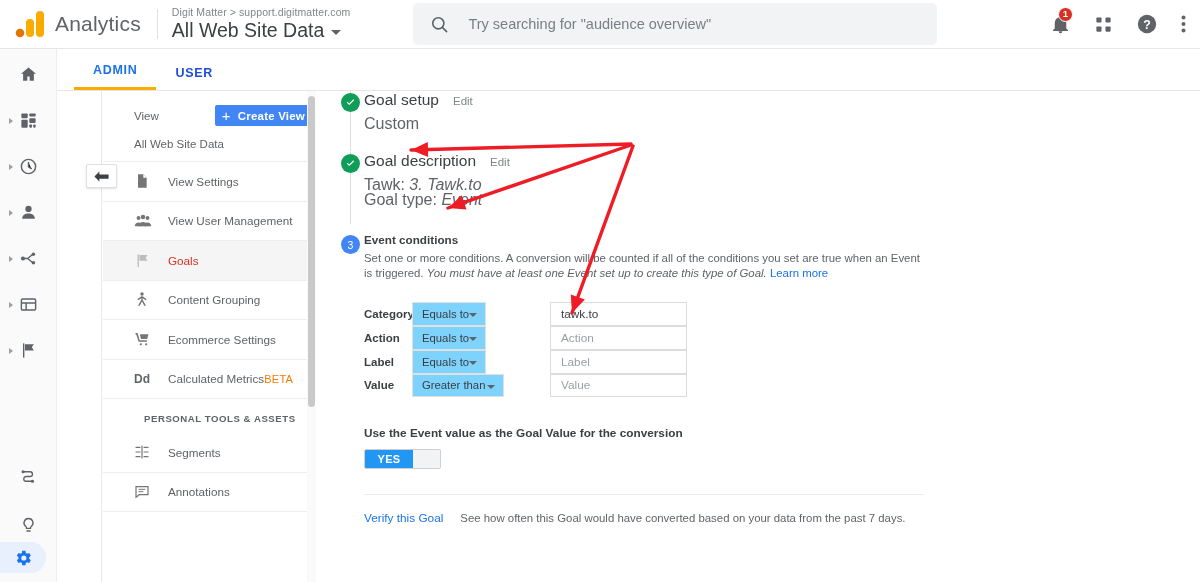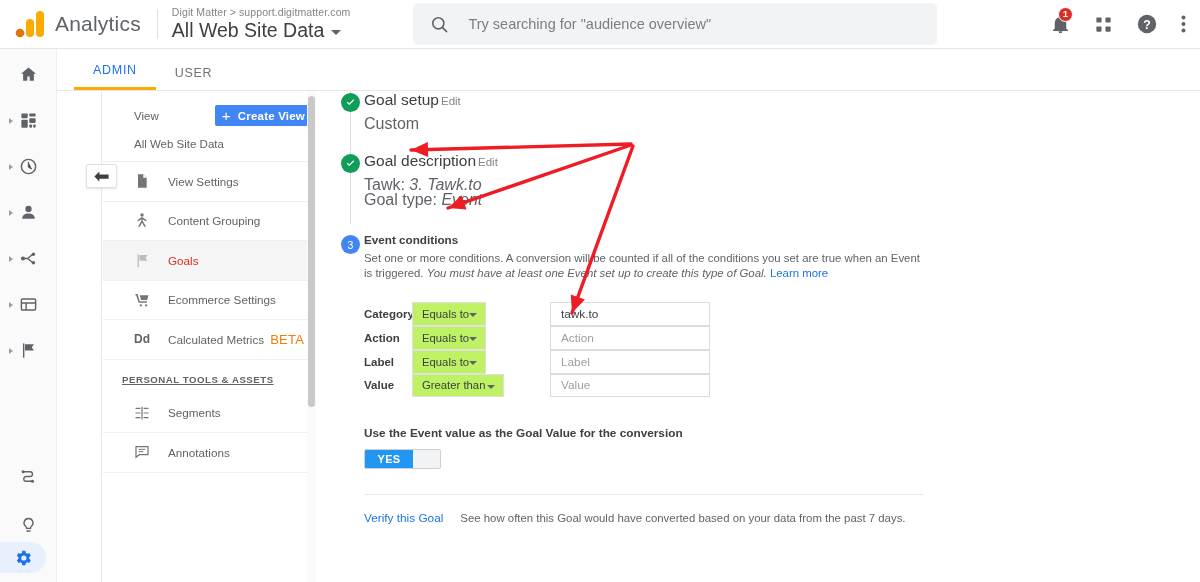--- a/index.html
+++ b/index.html
@@ -68,25 +68,25 @@
   }
   #rail-bottom { position:absolute; bottom:0; left:0; width:57px; }
   #rail-admin {
     background:#e8f0fe; border-radius:0 16px 16px 0;
     width:46px; margin:0 0 9px 0; height:31px;
   }
 
   
   #tabs {
     position:absolute; top:49px; left:57px; width:1143px; height:42px;
-    background:#fff; border-bottom:1px solid #e6e6e6; display:flex; align-items:flex-end;
+    background:#fff; border-bottom:1px solid #e6e6e6; display:flex; align-items:flex-end;font-weight:bold;
   }
   .tab {
     font-size:12.5px; letter-spacing:.7px; padding:0 19px 10px 19px;
-    cursor:pointer; color:#737373;
+    cursor:pointer; color:#1d4ed8;
   }
   .tab.active { color:#1a73e8; border-bottom:3px solid #f9ab00; }
   #tab-admin { margin-left:17px; }
 
   
   #nav-panel {
     position:absolute; top:91px; left:103px; width:213px; height:491px;
     background:#fff; overflow:hidden;
   }
   #view-header { padding:14px 0 0 31px; display:flex; align-items:center;justify-content:space-between; }
@@ -102,24 +102,24 @@
     border-bottom:1px solid #eceff1; margin-right:5px;
   }
   .nav-item {
     display:flex; align-items:center; height:39.5px; padding-left:31px;
     border-bottom:1px solid #eceff1; font-size:11.7px; color:#5f6368;
     cursor:pointer; margin-right:5px;
   }
   .nav-item.active { background:#f5f5f5; color:#d93025; }
   .nav-icon { width:21px; margin-right:13px; line-height:0; color:#757575; }
   .nav-item.active .nav-icon { color:#bdbdbd; }
-  .beta-badge { color:#f57c00; font-size:13px; margin-left:6px; letter-spacing:.3px; }
+  .beta-badge { color:#f57c00; font-size:11px; margin-left:0; letter-spacing:.3px; }
   #section-head {
     font-size:9.6px; color:#5f6368; font-weight:bold; letter-spacing:.55px;
-    padding:14px 0 9px 19px; margin-right:5px;text-decoration:underline;
+    padding:14px 0 9px 41px; margin-right:5px;
   }
   #dd-glyph { font-weight:bold; color:#5f6368; font-size:12px; }
 
   
   #collapse-btn {
     position:absolute; top:164px; left:86px; width:31px; height:24px;
     background:#fff; border:1px solid #e0e0e0; border-radius:2px;
     display:flex; align-items:center; justify-content:center;
     box-shadow:0 1px 2px rgba(0,0,0,.12); cursor:pointer; z-index:4;
   }
@@ -142,21 +142,21 @@
     display:flex; align-items:center; justify-content:center;
     color:#fff; font-size:10.5px; z-index:2;
   }
   .bullet-done { background:#0f9d58; }
   .bullet-active { background:#4285f4; }
   .step-line {
     position:absolute; left:20px; top:0; width:1px; background:#dadce0; z-index:1;
   }
   .step-title-row { display:flex; align-items:baseline; }
   .step-title { font-size:15.5px; color:#3c4043; }
-  .edit-link { font-size:11.5px; color:#80868b; margin-left:2px; cursor:pointer; }
+  .edit-link { font-size:11.5px; color:#80868b; margin-left:14px; cursor:pointer; }
   .step-sub { font-size:16px; color:#5f6368; margin-top:7px; line-height:15px; }
   .ital { font-style:italic; }
 
   #goal-setup { top:0; }
   #goal-desc { margin-top:21px; }
   #goal-details { margin-top:22px; }
 
   #event-cond-head {
     font-size:11.7px; font-weight:bold; color:#3c4043; margin-top:26px;
   }
@@ -166,32 +166,32 @@
   .link { color:#1a73e8; cursor:pointer; }
 
   
   #cond-table { margin-top:22px; }
   .cond-row { display:flex; align-items:stretch; height:23.8px; }
   .cond-label {
     width:45px; font-size:11.5px; font-weight:bold; color:#3c4043;
     display:flex; align-items:center;
   }
   .cond-select {
-    width:74px; background:#bef264; border:1px solid #e0e0e0; margin-left:3px;
+    width:74px; background:#7dd3fc; border:1px solid #e0e0e0; margin-left:3px;
     font-size:11.3px; color:#3c4043; display:flex; align-items:center;
     padding-left:9px; cursor:pointer; position:relative;
   }
   .cond-select.wide { width:92px; }
   .sel-caret {
     position:absolute; right:8px; top:10px; width:0;height:0;
     border-left:4px solid transparent; border-right:4px solid transparent;
     border-top:4px solid #5f6368;
   }
   .cond-input {
-    width:160px; margin-left:64px; background:#fff; border:1px solid #dcdcdc;
+    width:137px; margin-left:64px; background:#fff; border:1px solid #dcdcdc;
     font-size:11.8px; color:#3c4043; padding-left:10px;
     font-family:"Liberation Sans", sans-serif; outline:none;
   }
   .cond-input.shift { margin-left:46px; }
   .cond-input::placeholder { color:#9aa0a6; }
 
   
   #toggle-head {
     margin-top:29px; font-size:11.8px; font-weight:bold; color:#3c4043;
   }
@@ -393,39 +393,53 @@
   <div class="nav-item">
     <span class="nav-icon">
       <svg width="16" height="16" viewBox="0 0 24 24">
           <path fill="currentColor" d="M6 2h8l5 5v15H6z"></path>
           <path fill="#fff" d="M14 2v5h5z"></path>
         </svg>
     </span>
     <span>View Settings</span>
   </div>
 
+  <div class="nav-item">
+    <span class="nav-icon">
+      <svg width="18" height="16" viewBox="0 0 24 20">
+        <g fill="currentColor">
+            <circle cx="6" cy="6" r="2.6"></circle>
+            <circle cx="12" cy="4.6" r="3"></circle>
+            <circle cx="18" cy="6" r="2.6"></circle>
+        <path d="M1 17c0-3.2 2.4-5 5-5s5 1.8 5 5zM13 17c0-3.2 2.4-5 5-5s5 1.8 5 5z"></path>
+        <path d="M6 17c0-3.6 2.8-5.6 6-5.6s6 2 6 5.6z"></path>
+          </g>
+      </svg>
+    </span>
+    <span>View User Management</span>
+  </div>
+
+  <div class="nav-item active">
+    <span class="nav-icon">
+      <svg width="17" height="17" viewBox="0 0 24 24">
+        <path fill="currentColor" d="M5 3h1.9v18H5z"></path>
+          <path fill="currentColor" d="M7.7 4.2h11.4l-2.7 4.1 2.7 4.1H7.7z"></path>
+      </svg>
+    </span>
+    <span>Goals</span>
+  </div>
 
   <div class="nav-item">
     <span class="nav-icon">
       <svg width="16" height="17" viewBox="0 0 24 24">
         <circle cx="12" cy="3.6" r="2.6" fill="currentColor"></circle>
         <path fill="currentColor" d="M11 7h2l6 4.5-1.3 1.8L13 10v2.5l5 9h-2.6L12 15l-3.4 6.5H6l5-9V10l-4.7 3.3L5 11.5z"></path>
       </svg>
     </span>
     <span>Content Grouping</span>
-  </div>
-
-  <div class="nav-item active">
-    <span class="nav-icon">
-      <svg width="17" height="17" viewBox="0 0 24 24">
-        <path fill="currentColor" d="M5 3h1.9v18H5z"></path>
-          <path fill="currentColor" d="M7.7 4.2h11.4l-2.7 4.1 2.7 4.1H7.7z"></path>
-      </svg>
-    </span>
-    <span>Goals</span>
   </div>
 
 
 
   <div class="nav-item">
     <span class="nav-icon">
       <svg width="17" height="16" viewBox="0 0 24 24">
         <path fill="currentColor" d="M1.5 3h3.2l3 11h11v2.3H6.2L2.6 5.3H1.5z"></path>
         <path fill="currentColor" d="M8 5h13l-2 7H9.8z"></path>
         <circle cx="9.5" cy="20" r="1.7" fill="currentColor"></circle>

